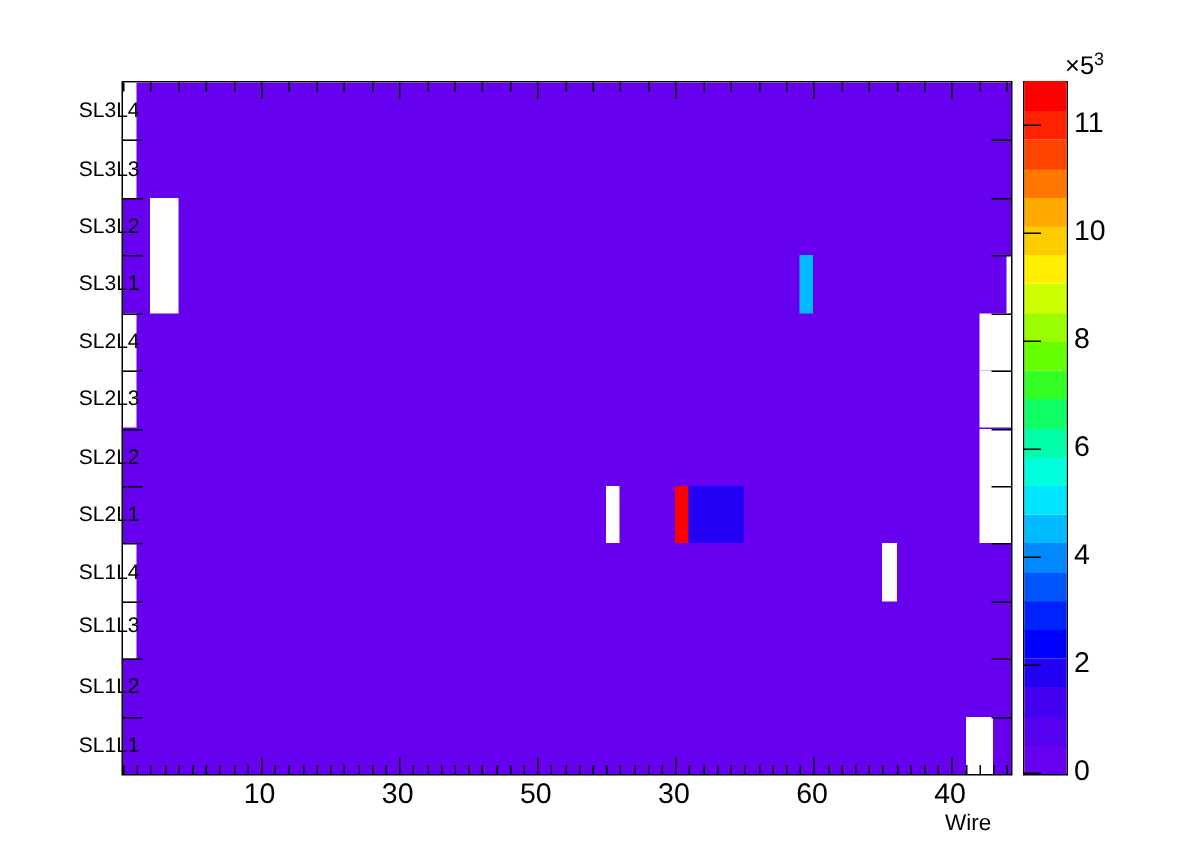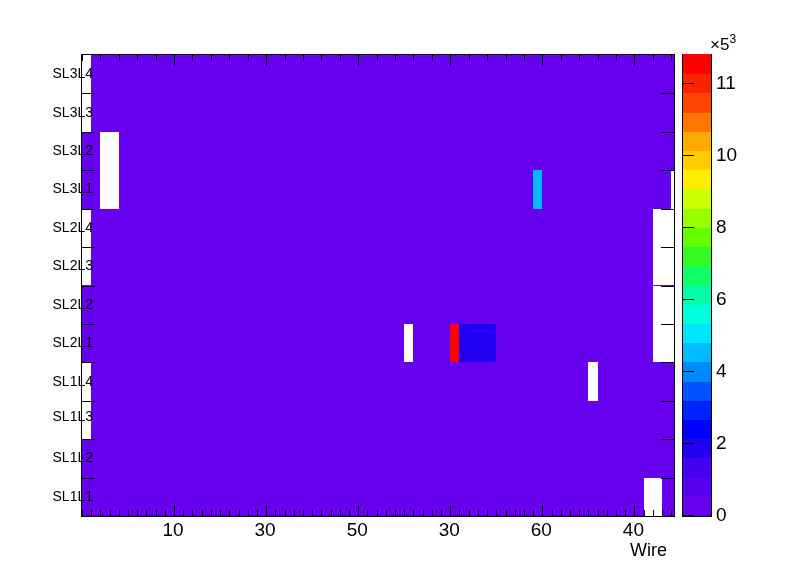--- a/index.html
+++ b/index.html
@@ -30,21 +30,21 @@
 
   .xlabel{
     position:absolute;top:519px;transform:translateX(-50%);
     font-size:19px;color:#000;
   }
   .ylabel{
     position:absolute;right:703px;transform:translateY(-50%);
     font-size:14px;color:#000;white-space:nowrap;text-align:right;
   }
   #axis-title-x{
-    position:absolute;left:630px;top:540px;font-size:18px;color:#000;
+    position:absolute;left:630px;top:540px;font-size:15px;color:#000;
   }
 
   
   #palette{
     position:absolute;left:682px;top:54px;width:28px;height:461px;
     border:1px solid #000;box-sizing:content-box;
   }
   .pal-band{position:absolute;left:0;width:28px;}
   .pal-tick{position:absolute;left:-1px;width:12px;height:1px;background:#000;}
   .pal-label{

